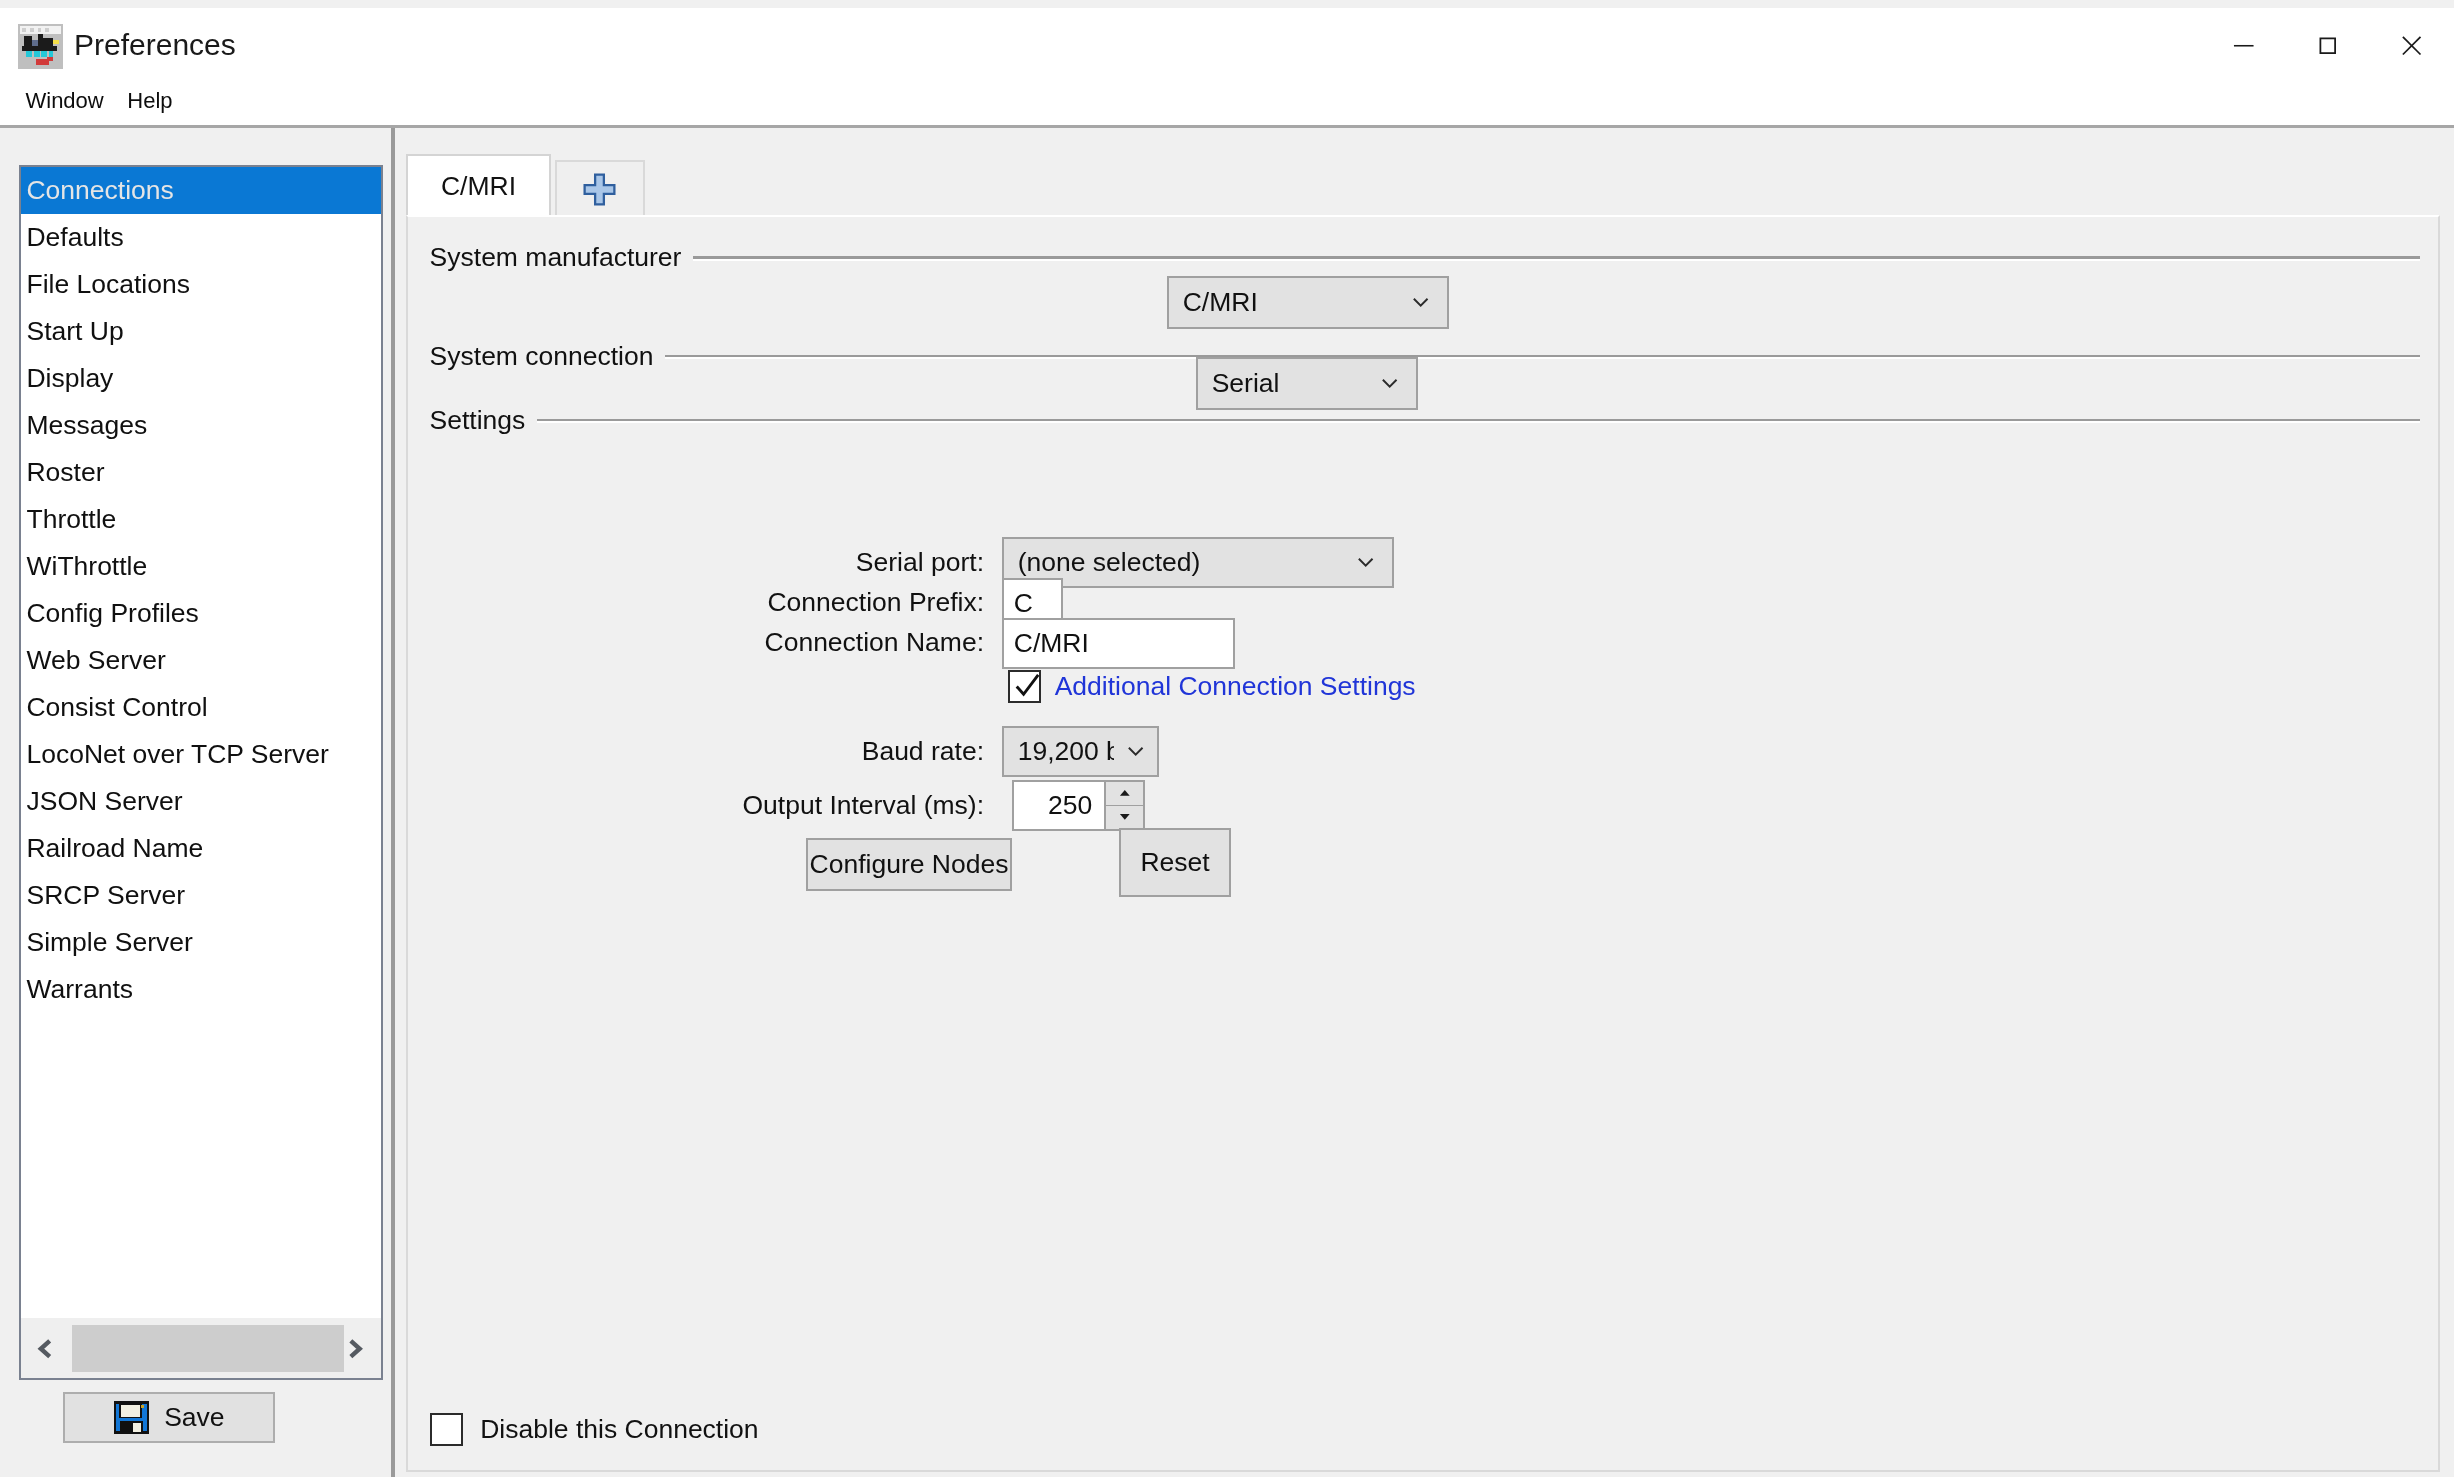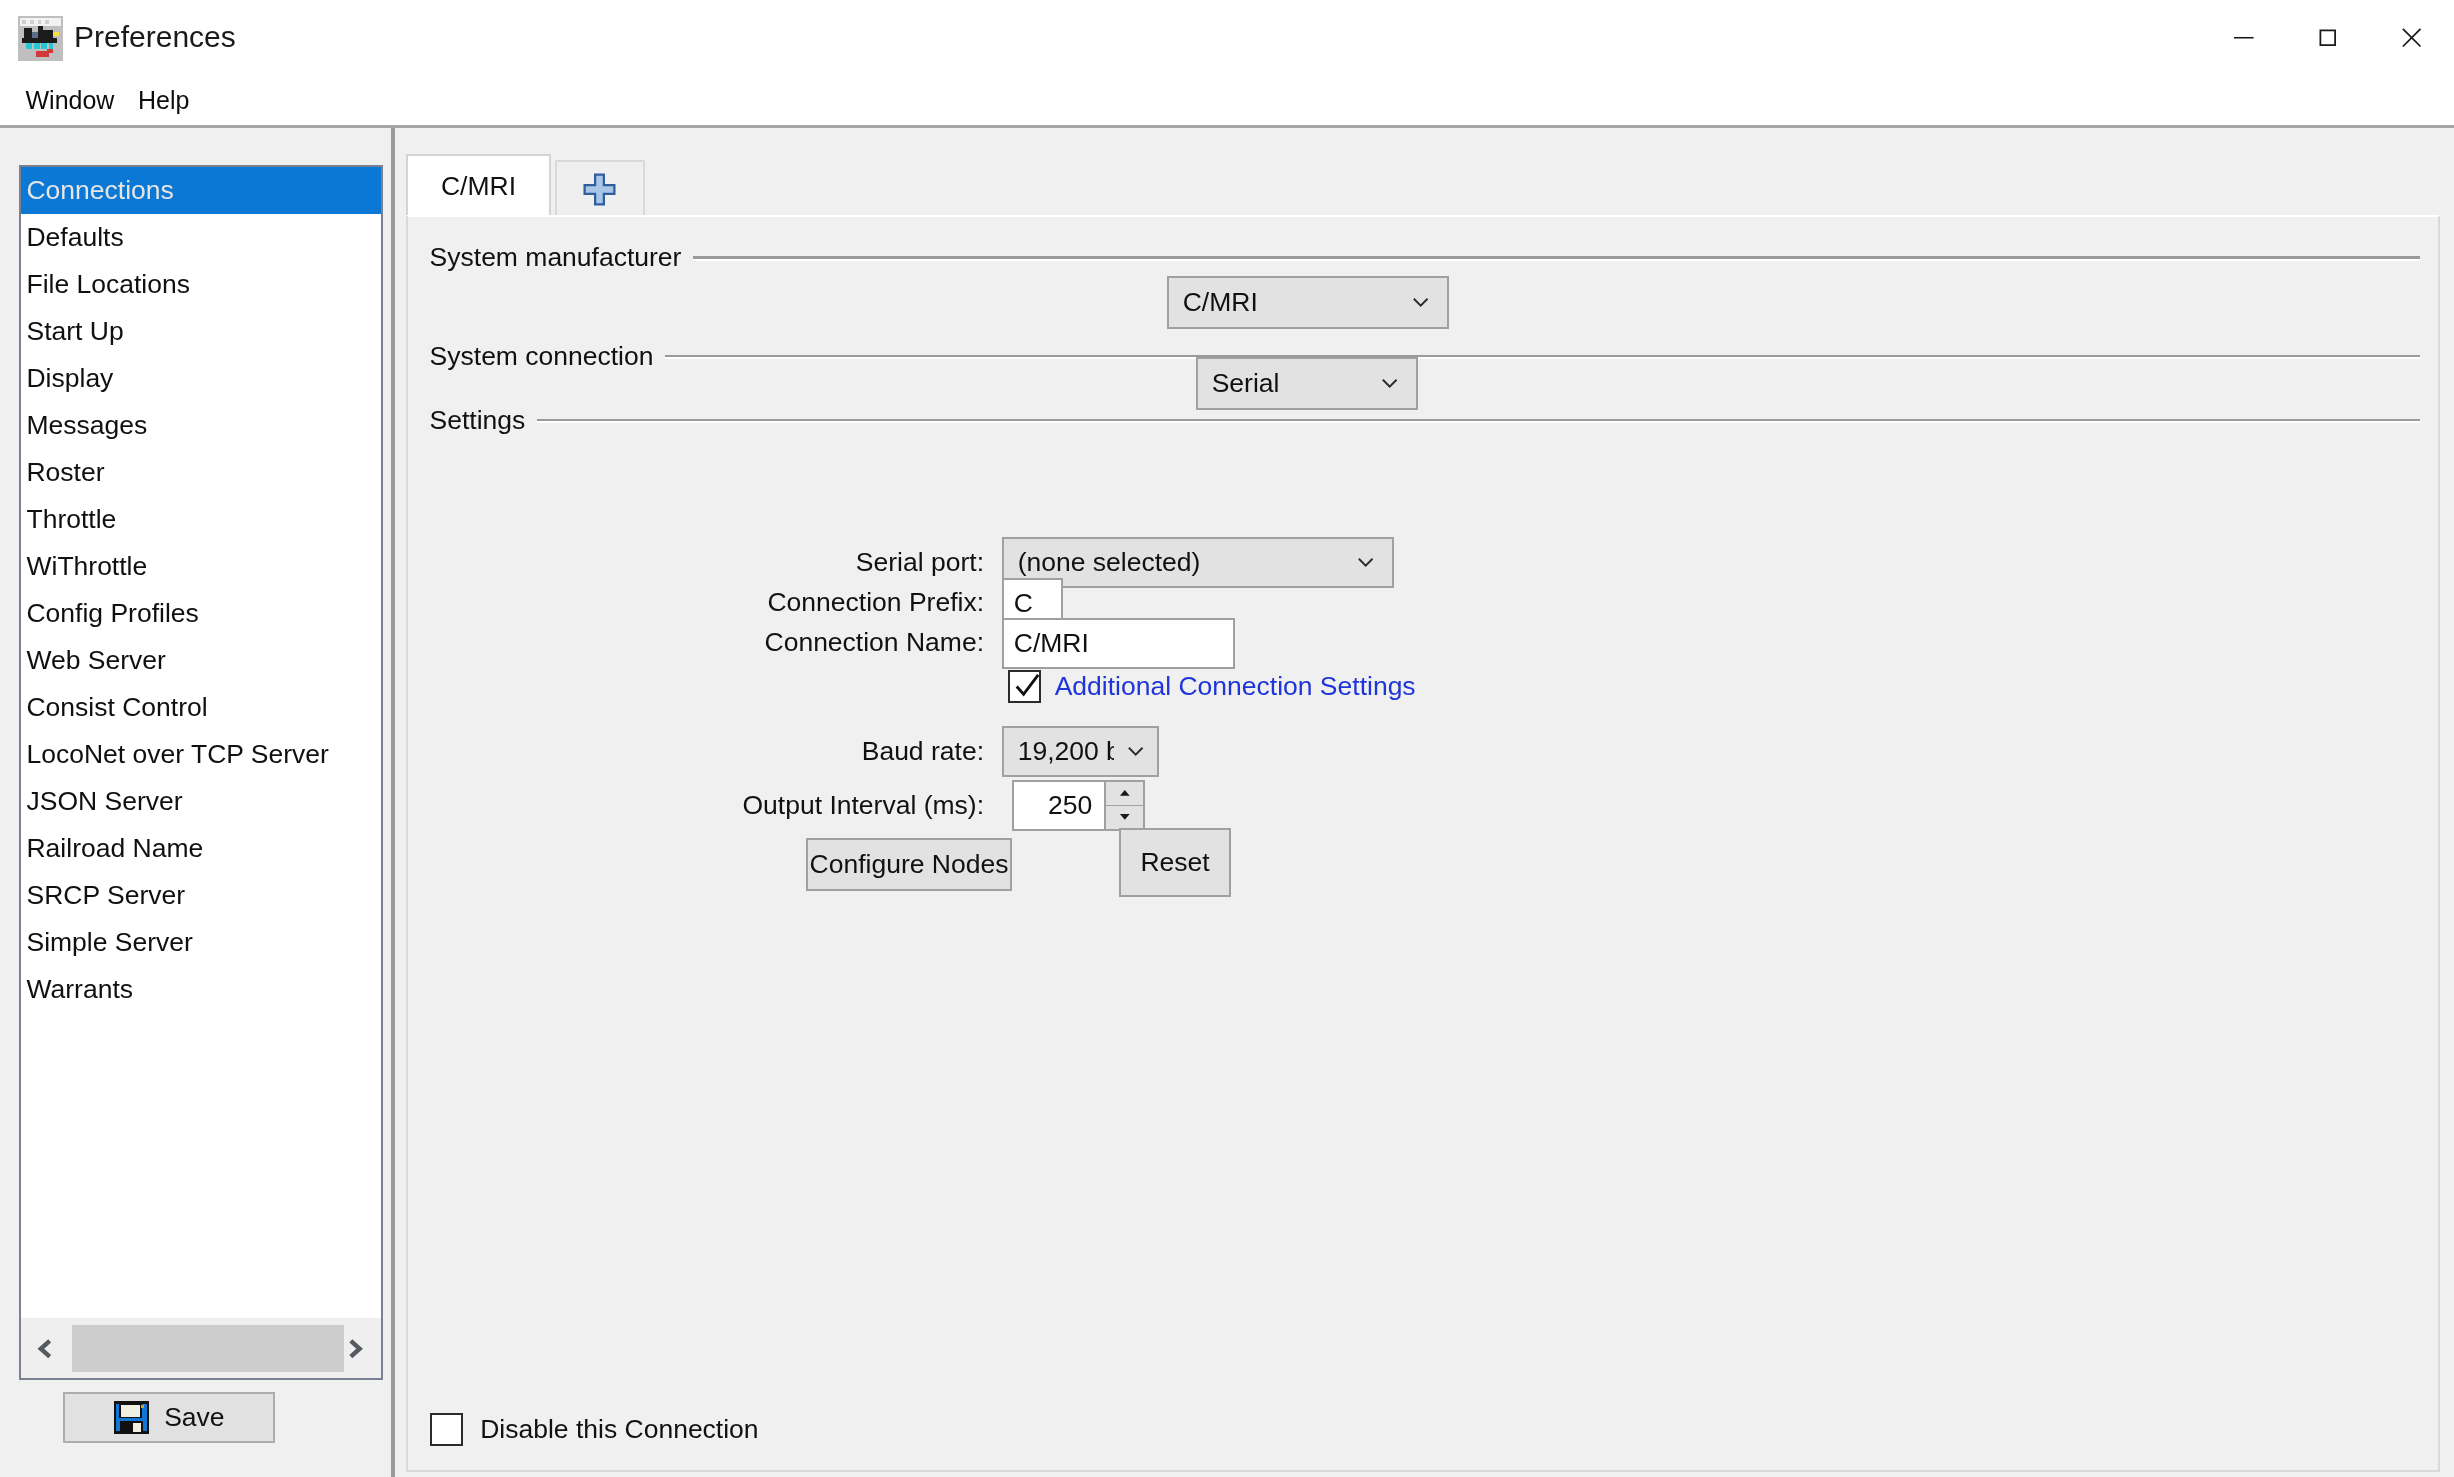--- a/index.html
+++ b/index.html
@@ -7,21 +7,21 @@
     margin: 0; padding: 0;
     width: 2454px; height: 1477px;
     overflow: hidden;
     background: #f0f0f0;
     font-family: "Liberation Sans", sans-serif;
     -webkit-font-smoothing: none;
   }
 
   
   .titlebar {
-    position: absolute; left: 0; top: 0; width: 2454px; height: 76px;
+    position: absolute; left: 0; top: 8px; width: 2454px; height: 76px;
     background: #ffffff;
     display: flex; align-items: center;
   }
   .app-icon {
     position: absolute; left: 17.6px; top: 15.7px; width: 45px; height: 45px;
     display: block;
   }
   .title-text {
     position: absolute; left: 74px; top: 13.7px;
     font-size: 30px; color: #1a1a1a; line-height: 45px;
@@ -37,21 +37,21 @@
   }
   .win-btn svg { display: block; }
 
   
   .menubar {
     position: absolute; left: 0; top: 76px; width: 2454px; height: 49px;
     background: #ffffff;
     display: flex; align-items: center; padding-left: 13.7px;
   }
   .menu-item {
-    font-size: 25px; color: #0d0d0d; padding: 3.9px 11.8px; line-height: 31px;
+    font-size: 22px; color: #0d0d0d; padding: 3.9px 11.8px; line-height: 31px;
     white-space: nowrap;
   }
   .menubar-sep {
     position: absolute; left: 0; top: 125px; width: 2454px; height: 2.9px;
     background: #a6a6a6;
   }
 
   
   .body-area {
     position: absolute; left: 0; top: 128px; width: 2454px; height: 1349px;

